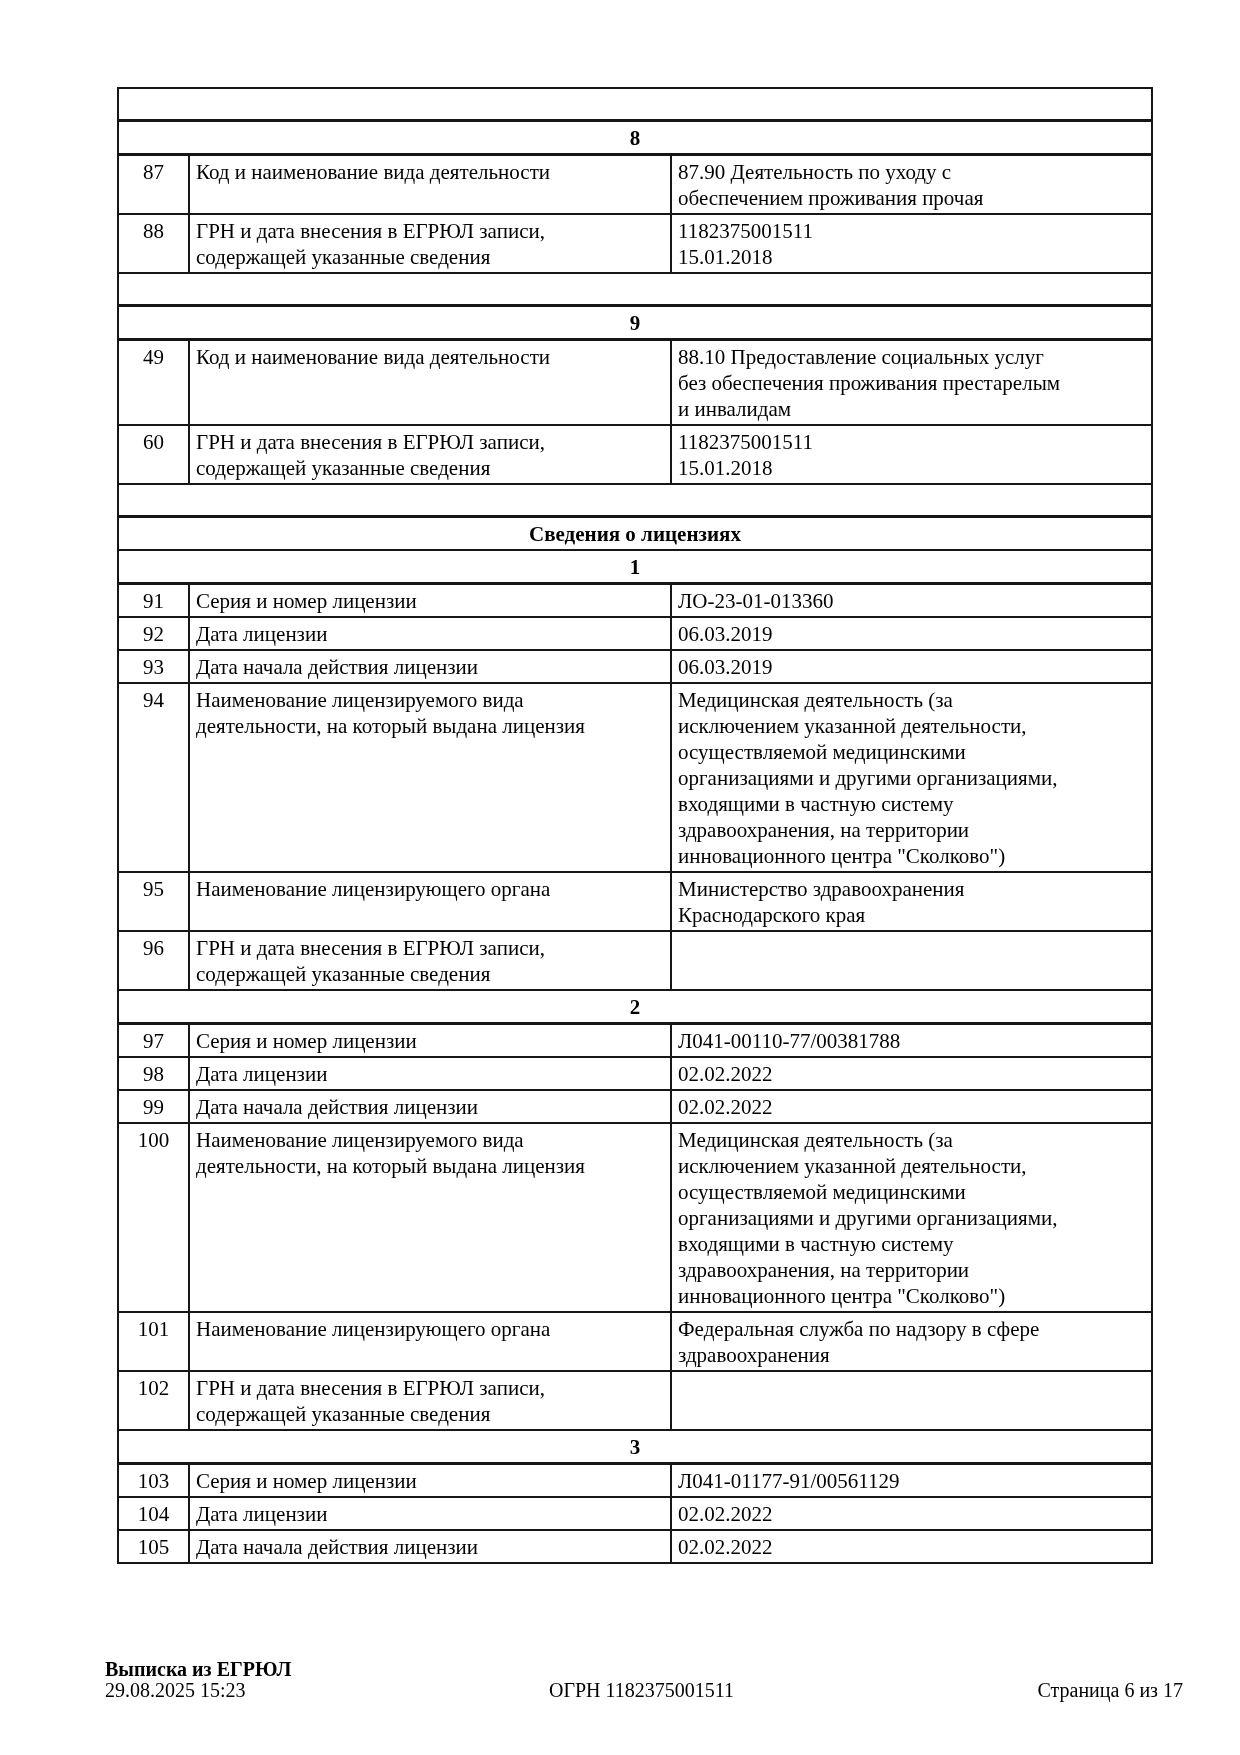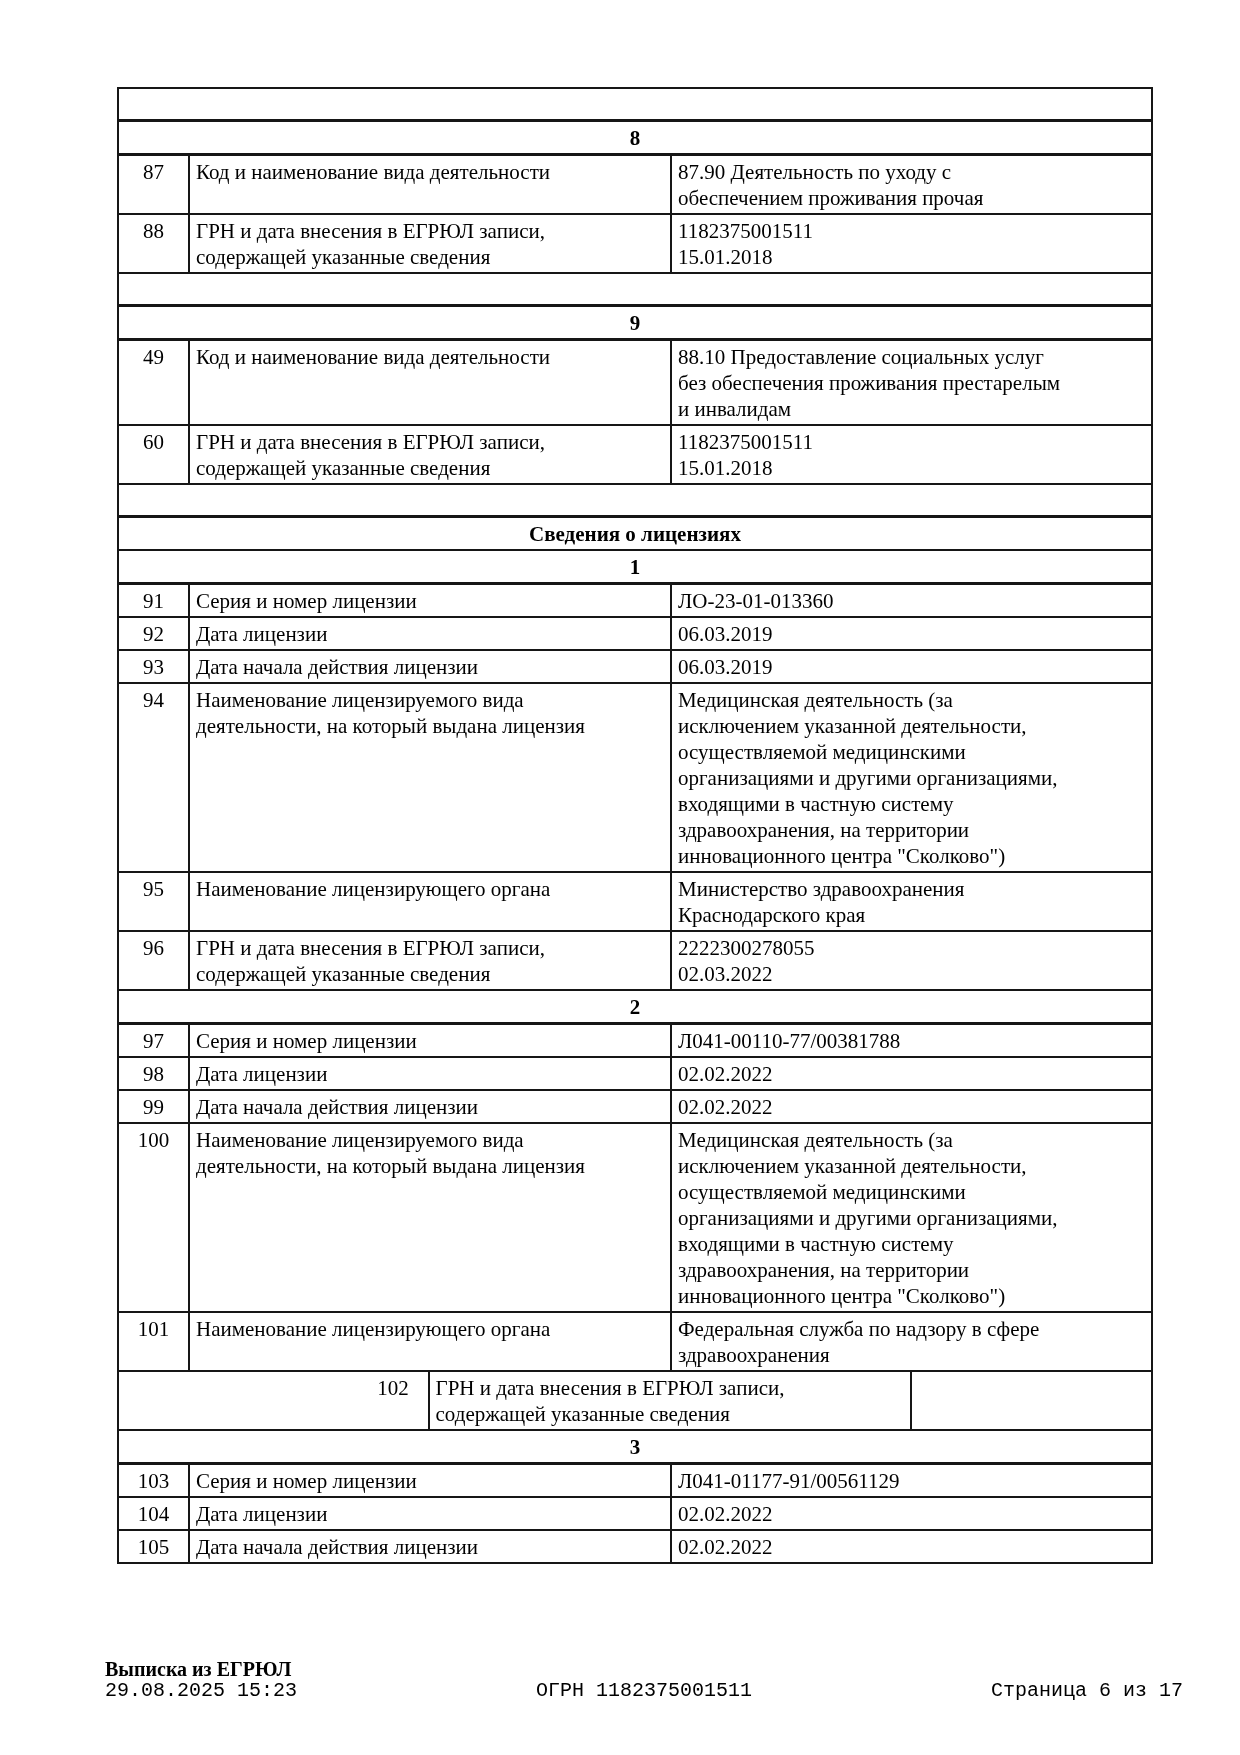--- a/index.html
+++ b/index.html
@@ -35,21 +35,20 @@
     font-weight: bold;
     padding: 3px 6px 2px 6px;
     border-bottom-width: 3px;
   }
   .row.section.title {
     border-bottom-width: 2px;
   }
   .row.content {
     display: flex;
     align-items: stretch;
-    justify-content: center;
   }
   .c-num {
     flex: 0 0 71px;
     border-right: 2px solid #161616;
     text-align: center;
     padding: 3px 2px 2px 2px;
   }
   .c-label {
     flex: 0 0 482px;
     border-right: 2px solid #161616;
@@ -67,21 +66,20 @@
     right: 57px;
     top: 1659px;
     font-size: 20px;
     line-height: 21px;
   }
   .footer .f-title { font-weight: bold; }
   .footer .f-line2 {
     display: flex;
     justify-content: space-between;
     align-items: center;
-    font-family: Liberation Mono, monospace;
   }
 </style>
 </head>
 <body>
 
 <div class="doc-table">
     <div class="row spacer"></div>
     <div class="row section">8</div>
     <div class="row content">
       <div class="c-num">87</div>
@@ -145,22 +143,20 @@
     <div class="row content">
       <div class="c-num">95</div>
       <div class="c-label">Наименование лицензирующего органа</div>
       <div class="c-value">Министерство здравоохранения
 Краснодарского края</div>
     </div>
     <div class="row content">
       <div class="c-num">96</div>
       <div class="c-label">ГРН и дата внесения в ЕГРЮЛ записи,
 содержащей указанные сведения</div>
-      <div class="c-value">2222300278055
-02.03.2022</div>
     </div>
     <div class="row section">2</div>
     <div class="row content">
       <div class="c-num">97</div>
       <div class="c-label">Серия и номер лицензии</div>
       <div class="c-value">Л041-00110-77/00381788</div>
     </div>
     <div class="row content">
       <div class="c-num">98</div>
       <div class="c-label">Дата лицензии</div>

